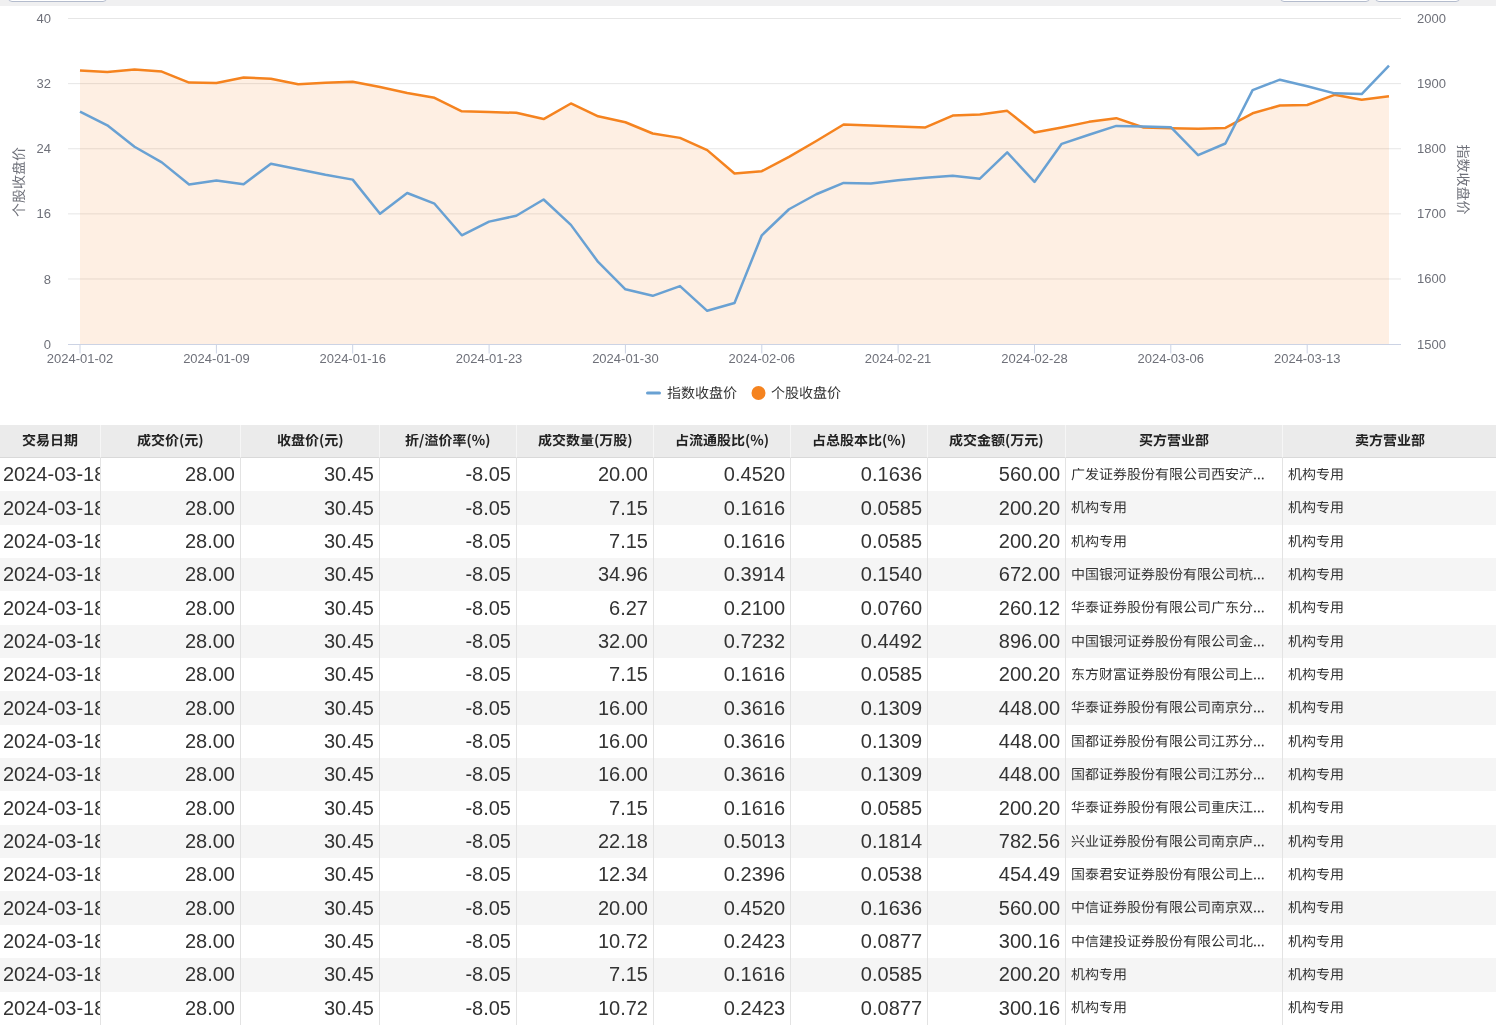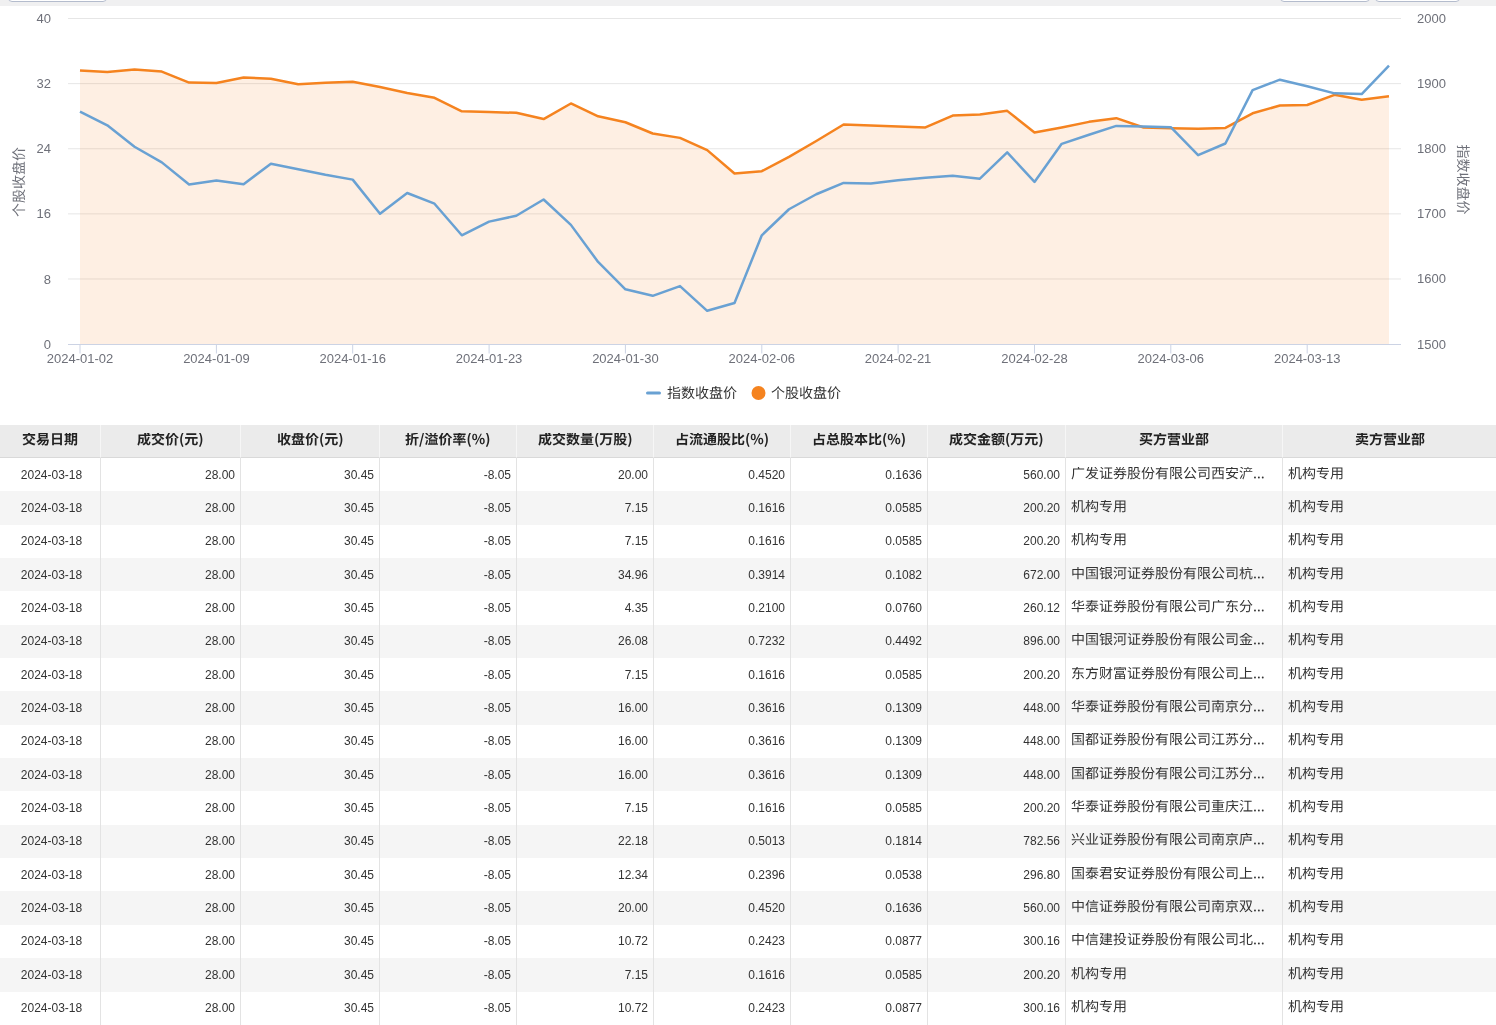--- a/index.html
+++ b/index.html
@@ -2,21 +2,21 @@
 <html><head><meta charset="utf-8"><style>
 *{margin:0;padding:0;box-sizing:border-box}
 html,body{width:1496px;height:1025px;background:#fff;overflow:hidden;position:relative;
 font-family:"Liberation Sans",sans-serif}
 #topbar{position:absolute;top:0;left:0;width:1496px;height:6px;background:#f0f0f1;overflow:hidden}
 .tbox{position:absolute;top:-28px;height:30px;background:#fff;border:1px solid #b4bccd;border-radius:4px}
 #b1{left:8px;width:99px}
 #b2{left:1280px;width:90px}
 #b3{left:1375px;width:85px}
 table{position:absolute;top:425px;left:0;width:1496px;border-collapse:separate;border-spacing:0;
-table-layout:fixed;font-size:12px;color:#333}
+table-layout:fixed;font-size:20px;color:#333}
 th,td{overflow:hidden;white-space:nowrap;vertical-align:middle}
 th{height:33px;background:#ebebeb;border-bottom:1px solid #d9d9d9;
 border-right:1px solid #f6f6f6;text-align:center}
 th:last-child,td:last-child{border-right:none}
 td{height:33.35px;border-right:1px solid #e3e3e3}
 tr:nth-child(odd) td{background:#f5f5f5}
 tr:nth-child(even) td{background:#fff}
 td.c{text-align:center;padding-left:3px}
 td.r{text-align:right;padding-right:5px}
 td.l{text-align:left;padding-left:5px}
@@ -409,21 +409,21 @@
             </g>
           </svg></td>
       </tr>
       <tr>
         <td class="c">2024-03-18</td>
         <td class="r">28.00</td>
         <td class="r">30.45</td>
         <td class="r">-8.05</td>
         <td class="r">34.96</td>
         <td class="r">0.3914</td>
-        <td class="r">0.1082</td>
+        <td class="r">0.1540</td>
         <td class="r">672.00</td>
         <td class="l"><svg width="193.7" height="16" viewBox="0 0 193.7 16">
             <g transform="translate(0,11.20) scale(0.014000,-0.014000)" fill="#333">
               <use href="#r4e2d" x="0"></use>
               <use href="#r56fd" x="1000"></use>
               <use href="#r94f6" x="2000"></use>
               <use href="#r6cb3" x="3000"></use>
               <use href="#r8bc1" x="4000"></use>
               <use href="#r5238" x="5000"></use>
               <use href="#r80a1" x="6000"></use>
@@ -445,21 +445,21 @@
               <use href="#r4e13" x="2000"></use>
               <use href="#r7528" x="3000"></use>
             </g>
           </svg></td>
       </tr>
       <tr>
         <td class="c">2024-03-18</td>
         <td class="r">28.00</td>
         <td class="r">30.45</td>
         <td class="r">-8.05</td>
-        <td class="r">4.35</td>
+        <td class="r">6.27</td>
         <td class="r">0.2100</td>
         <td class="r">0.0760</td>
         <td class="r">260.12</td>
         <td class="l"><svg width="193.7" height="16" viewBox="0 0 193.7 16">
             <g transform="translate(0,11.20) scale(0.014000,-0.014000)" fill="#333">
               <use href="#r534e" x="0"></use>
               <use href="#r6cf0" x="1000"></use>
               <use href="#r8bc1" x="2000"></use>
               <use href="#r5238" x="3000"></use>
               <use href="#r80a1" x="4000"></use>
@@ -483,21 +483,21 @@
               <use href="#r4e13" x="2000"></use>
               <use href="#r7528" x="3000"></use>
             </g>
           </svg></td>
       </tr>
       <tr>
         <td class="c">2024-03-18</td>
         <td class="r">28.00</td>
         <td class="r">30.45</td>
         <td class="r">-8.05</td>
-        <td class="r">26.08</td>
+        <td class="r">32.00</td>
         <td class="r">0.7232</td>
         <td class="r">0.4492</td>
         <td class="r">896.00</td>
         <td class="l"><svg width="193.7" height="16" viewBox="0 0 193.7 16">
             <g transform="translate(0,11.20) scale(0.014000,-0.014000)" fill="#333">
               <use href="#r4e2d" x="0"></use>
               <use href="#r56fd" x="1000"></use>
               <use href="#r94f6" x="2000"></use>
               <use href="#r6cb3" x="3000"></use>
               <use href="#r8bc1" x="4000"></use>
@@ -752,21 +752,21 @@
           </svg></td>
       </tr>
       <tr>
         <td class="c">2024-03-18</td>
         <td class="r">28.00</td>
         <td class="r">30.45</td>
         <td class="r">-8.05</td>
         <td class="r">12.34</td>
         <td class="r">0.2396</td>
         <td class="r">0.0538</td>
-        <td class="r">296.80</td>
+        <td class="r">454.49</td>
         <td class="l"><svg width="193.7" height="16" viewBox="0 0 193.7 16">
             <g transform="translate(0,11.20) scale(0.014000,-0.014000)" fill="#333">
               <use href="#r56fd" x="0"></use>
               <use href="#r6cf0" x="1000"></use>
               <use href="#r541b" x="2000"></use>
               <use href="#r5b89" x="3000"></use>
               <use href="#r8bc1" x="4000"></use>
               <use href="#r5238" x="5000"></use>
               <use href="#r80a1" x="6000"></use>
               <use href="#r4efd" x="7000"></use>

